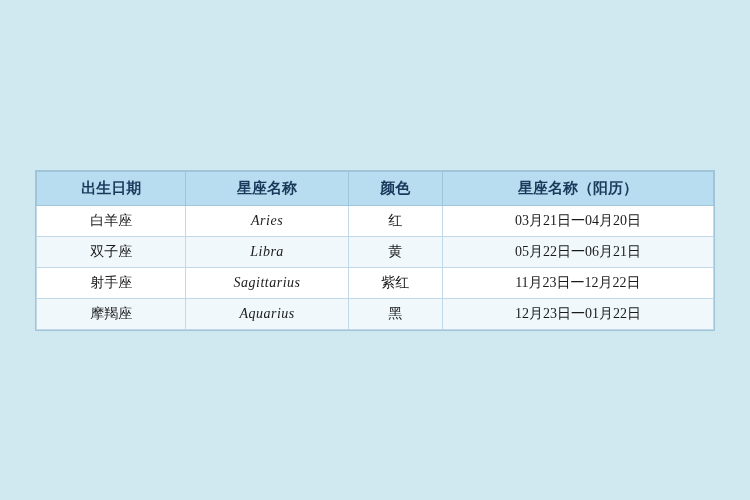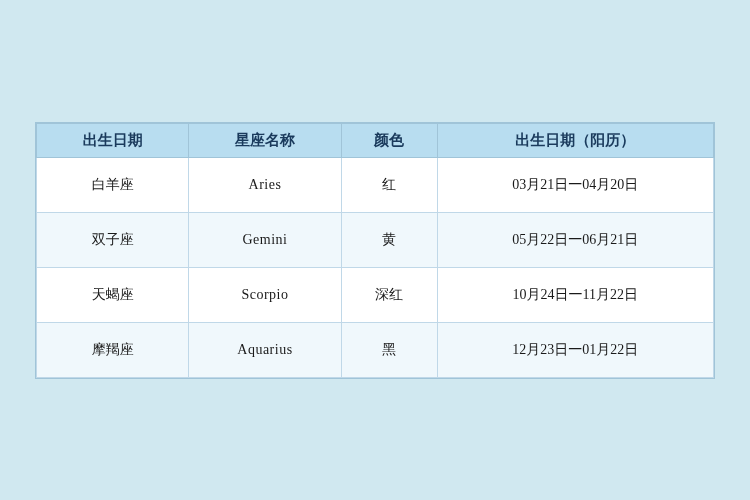--- a/index.html
+++ b/index.html
@@ -34,60 +34,61 @@
       font-size: 15px;
     }
     tbody tr {
       background-color: #ffffff;
     }
     tbody tr:nth-child(even) {
       background-color: #f0f8fc;
     }
     tbody td {
       border: 1px solid #c0d8e8;
-      padding: 18px 10px;
+      padding: 6px 10px;
       text-align: center;
       color: #1a1a1a;
       font-size: 14px;
     }
     tbody td:nth-child(2) {
+      font-style: italic;
       letter-spacing: 0.5px;
     }
   </style>
 </head>
 <body>
 
 <div class="table-container">
   <table>
     <thead>
       <tr>
         <th>出生日期</th>
         <th>星座名称</th>
         <th>颜色</th>
-        <th>出生日期（阳历）</th>
+        <th>星座名称（阳历）</th>
       </tr>
     </thead>
     <tbody id="table-body">
     <tr>
           <td>白羊座</td>
           <td>Aries</td>
           <td>红</td>
           <td>03月21日一04月20日</td>
         </tr>
         <tr>
           <td>双子座</td>
-          <td>Gemini</td>
+          <td>Libra</td>
           <td>黄</td>
           <td>05月22日一06月21日</td>
         </tr>
         <tr>
-          <td>天蝎座</td>
-          <td>Scorpio</td>
-          <td>深红</td>
-          <td>10月24日一11月22日</td>
+          <td>射手座</td>
+          <td>Sagittarius</td>
+          <td>紫红</td>
+          <td>11月23日一12月22日</td>
         </tr>
         <tr>
           <td>摩羯座</td>
           <td>Aquarius</td>
           <td>黑</td>
           <td>12月23日一01月22日</td>
         </tr>
       </tbody>
   </table>
 </div>

